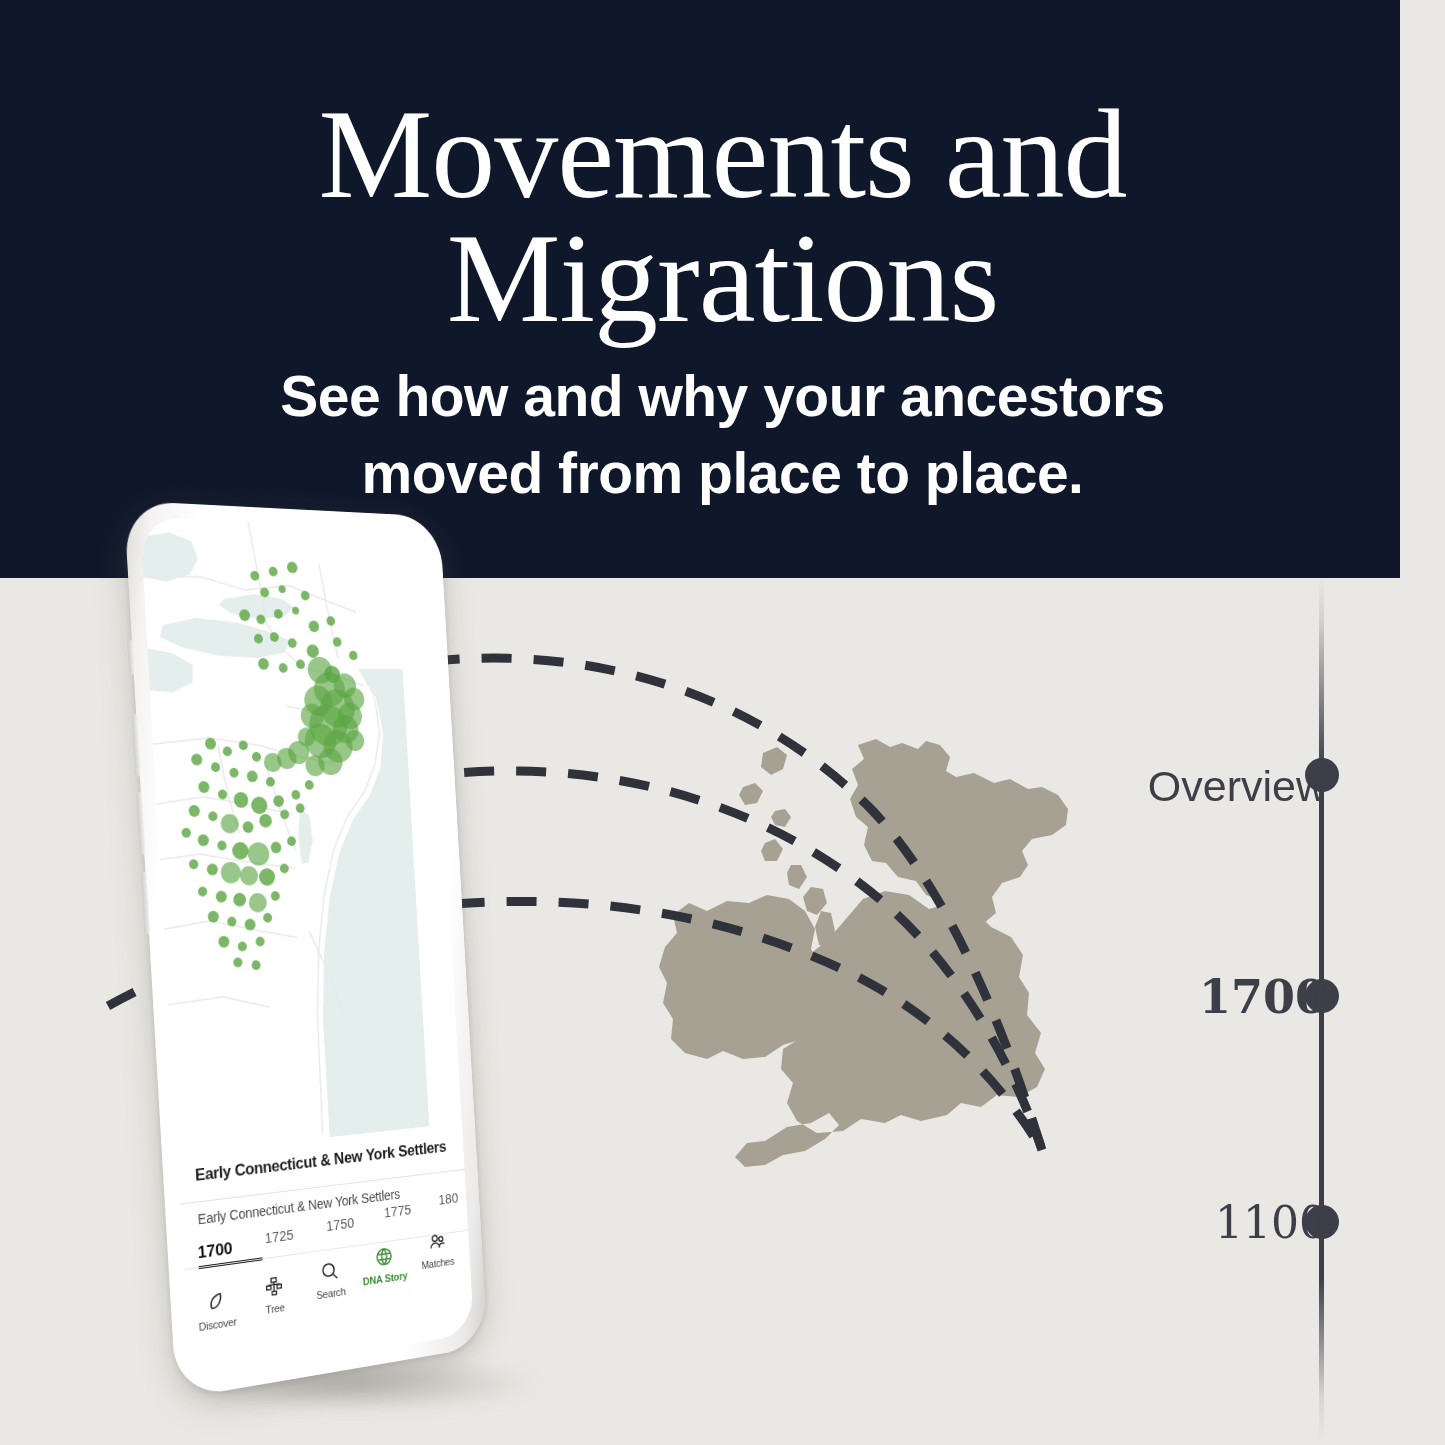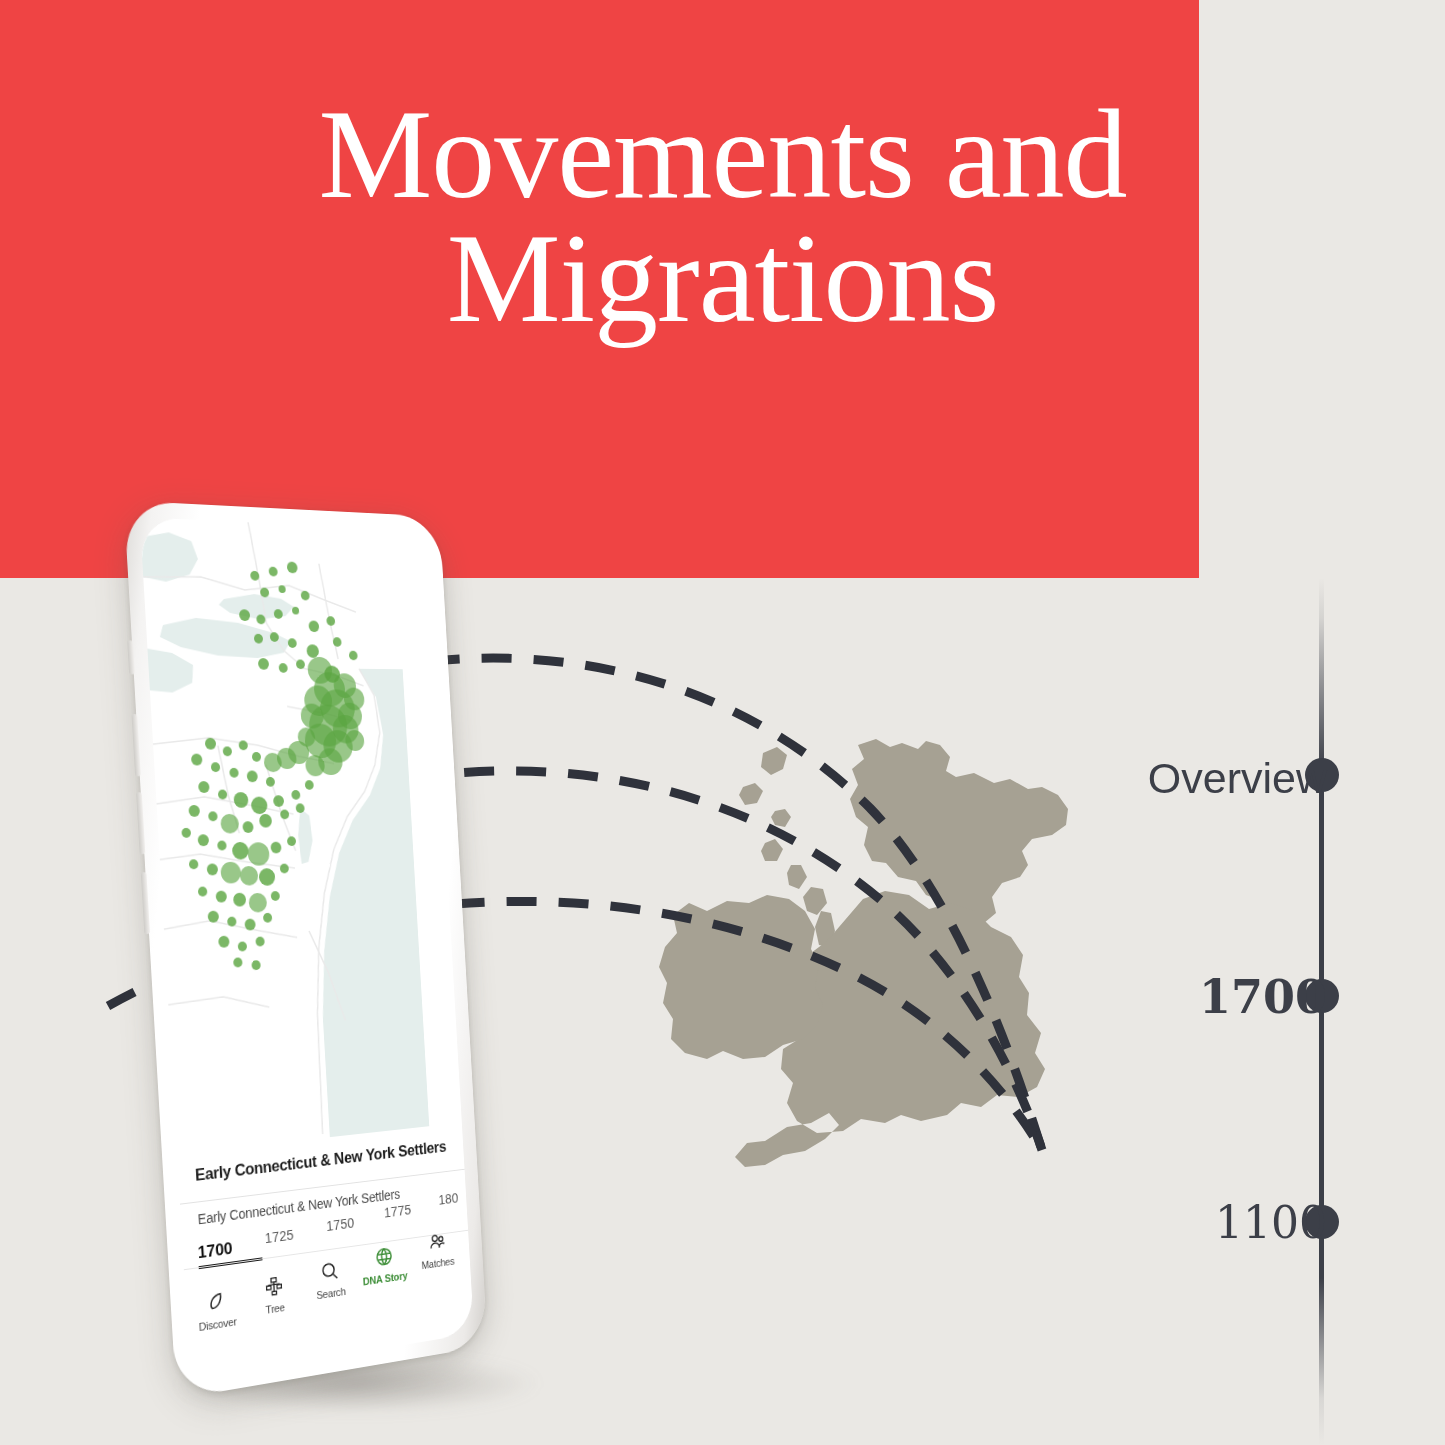--- a/index.html
+++ b/index.html
@@ -6,22 +6,22 @@
   body{
     width:1445px;height:1445px;overflow:hidden;
     font-family:"Liberation Sans", sans-serif;
     background:#eae8e4;
     position:relative;
   }
   #stage{position:absolute;inset:0;width:1445px;height:1445px;overflow:hidden;}
 
   
   .header{
-    position:absolute;left:0;top:0;width:1199px;height:578px;
-    background:#ef4444;
+    position:absolute;left:0;top:0;width:1400px;height:578px;
+    background:#0f172a;
   }
   .title{
     position:absolute;left:0;top:92px;width:1445px;
     text-align:center;
     font-family:"Liberation Serif", serif;
     color:#ffffff;
     font-size:128px;line-height:124px;font-weight:400;
     letter-spacing:-1px;
   }
   .subtitle{
@@ -135,20 +135,24 @@
 </head>
 <body>
 
 <div id="stage">
 
   <div class="header">
     <div class="title">
       <div>Movements and</div>
       <div>Migrations</div>
     </div>
+    <div class="subtitle">
+      <div>See how and why your ancestors</div>
+      <div>moved from place to place.</div>
+    </div>
   </div>
 
   <div class="panel"></div>
 
   <div class="ukmap">
     <svg width="540" height="580" viewBox="0 0 540 580">
       <g fill="#a6a193" stroke="none">
 
         <path d="M243,30 l18,-6 14,8 12,-4 16,6 8,-8 14,4 10,12 -4,14 10,6 18,-4 20,10 16,-4 18,10 14,-2 16,8 10,14 -2,16 -14,10 -20,4 -10,12 6,14 -8,12 -18,6 -10,14 4,16 -12,10 -20,2 -14,-8 -8,-16 -16,-6 -10,-14 -18,-4 -12,-14 -14,-2 -8,-16 4,-18 -12,-10 -6,-18 8,-14 -6,-16 12,-10 z"></path>
 
@@ -177,21 +181,21 @@
         <path d="M262,240 C470,158 720,180 890,330 C968,400 1018,500 1042,572"></path>
         <path d="M108,428 C340,300 640,288 860,400 C960,452 1016,528 1042,572"></path>
       </g>
     </svg>
   </div>
 
   <div class="timeline">
     <div class="tl-line"></div>
 
     <div class="tl-dot" style="top:180px"></div>
-    <div class="tl-label overview" style="top:176px">Overview</div>
+    <div class="tl-label overview" style="top:184px">Overview</div>
 
     <div class="tl-dot" style="top:401px"></div>
     <div class="tl-label y1700" style="top:392px">1700</div>
 
     <div class="tl-dot" style="top:627px"></div>
     <div class="tl-label y1800" style="top:619px">1100</div>
   </div>
 
   <div class="phone-wrap">
     <div class="phone-shadow"></div>

